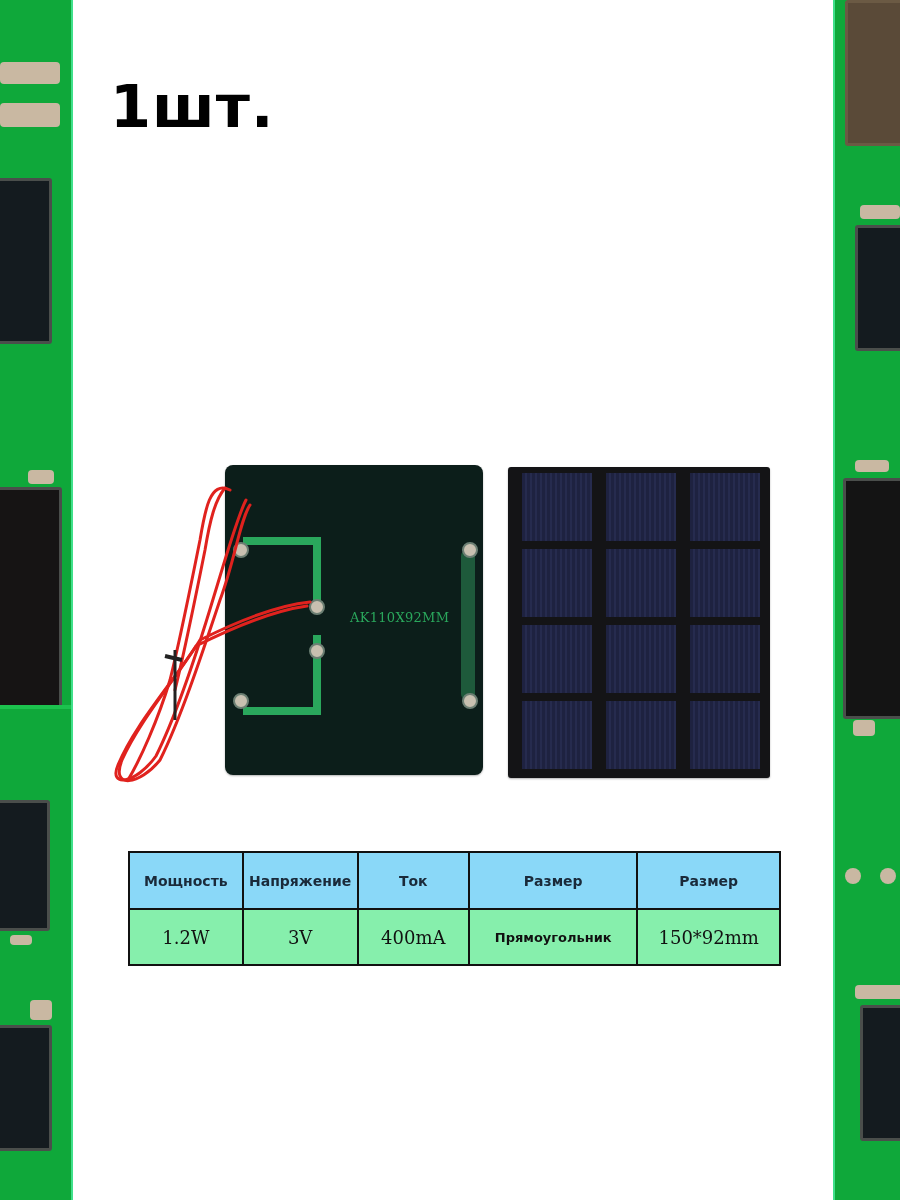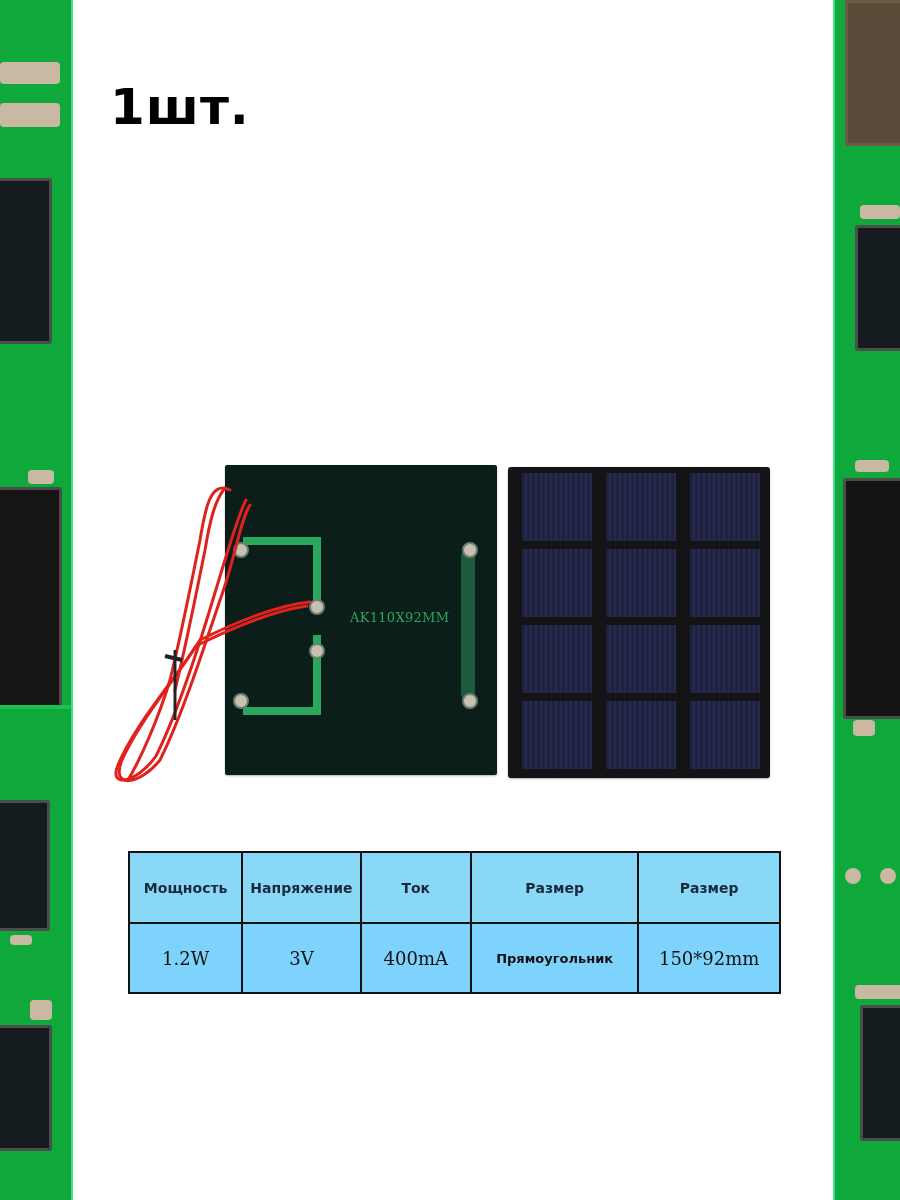--- a/index.html
+++ b/index.html
@@ -24,29 +24,28 @@
     position: absolute; background: #c9b8a2; border-radius: 4px;
   }
   .trace {
     position: absolute; background: #1cc24e;
   }
 
   
   .title {
     position: absolute; left: 110px; top: 62px;
     font-family: "DejaVu Sans", sans-serif; font-weight: bold;
-    font-size: 50px; line-height: 90px; color: #000; letter-spacing: 1px;
+    font-size: 59px; line-height: 90px; color: #000; letter-spacing: 1px;
   }
 
   
   .back-panel {
     position: absolute; left: 225px; top: 465px; width: 258px; height: 310px;
-    background: #0c1e1a; border-radius: 2px;
+    background: #0c1e1a; border-radius: 8px;
     box-shadow: 0 1px 2px rgba(0,0,0,0.3);
-    padding-left: 14px;
   }
   .green-trace {
     position: absolute; border: 8px solid #2aa75c;
   }
   .label-print {
     position: absolute; left: 125px; top: 145px;
     font-family: "DejaVu Serif", serif; font-size: 13px; color: #2aa75c;
     letter-spacing: 0.3px;
   }
   .solder {
@@ -74,28 +73,28 @@
     background: repeating-linear-gradient(90deg, #1e2240 0px, #1e2240 3px, #262b4e 3px, #262b4e 5px);
   }
 
   
   .specs {
     position: absolute; left: 128px; top: 851px; width: 653px;
     border-collapse: collapse;
     border: 2px solid #111;
   }
   .specs th, .specs td {
-    border: 2px solid #111; text-align: center; padding: 7px;
+    border: 2px solid #111; text-align: center; padding: 0;
   }
   .specs th {
     background: #8ad8f8; height: 55px;
     font-family: "DejaVu Sans", sans-serif; font-weight: bold; font-size: 14px; color: #1a2a3a;
   }
   .specs td {
-    background: #7dd3fc; height: 54px;
+    background: #86efac; height: 54px;
     font-family: "DejaVu Serif", serif; font-size: 18px; color: #111;
   }
   .specs td.sans {
     font-family: "DejaVu Sans", sans-serif; font-weight: bold; font-size: 13px;
   }
 </style>
 </head>
 <body>
 
 <div class="pcb left">

